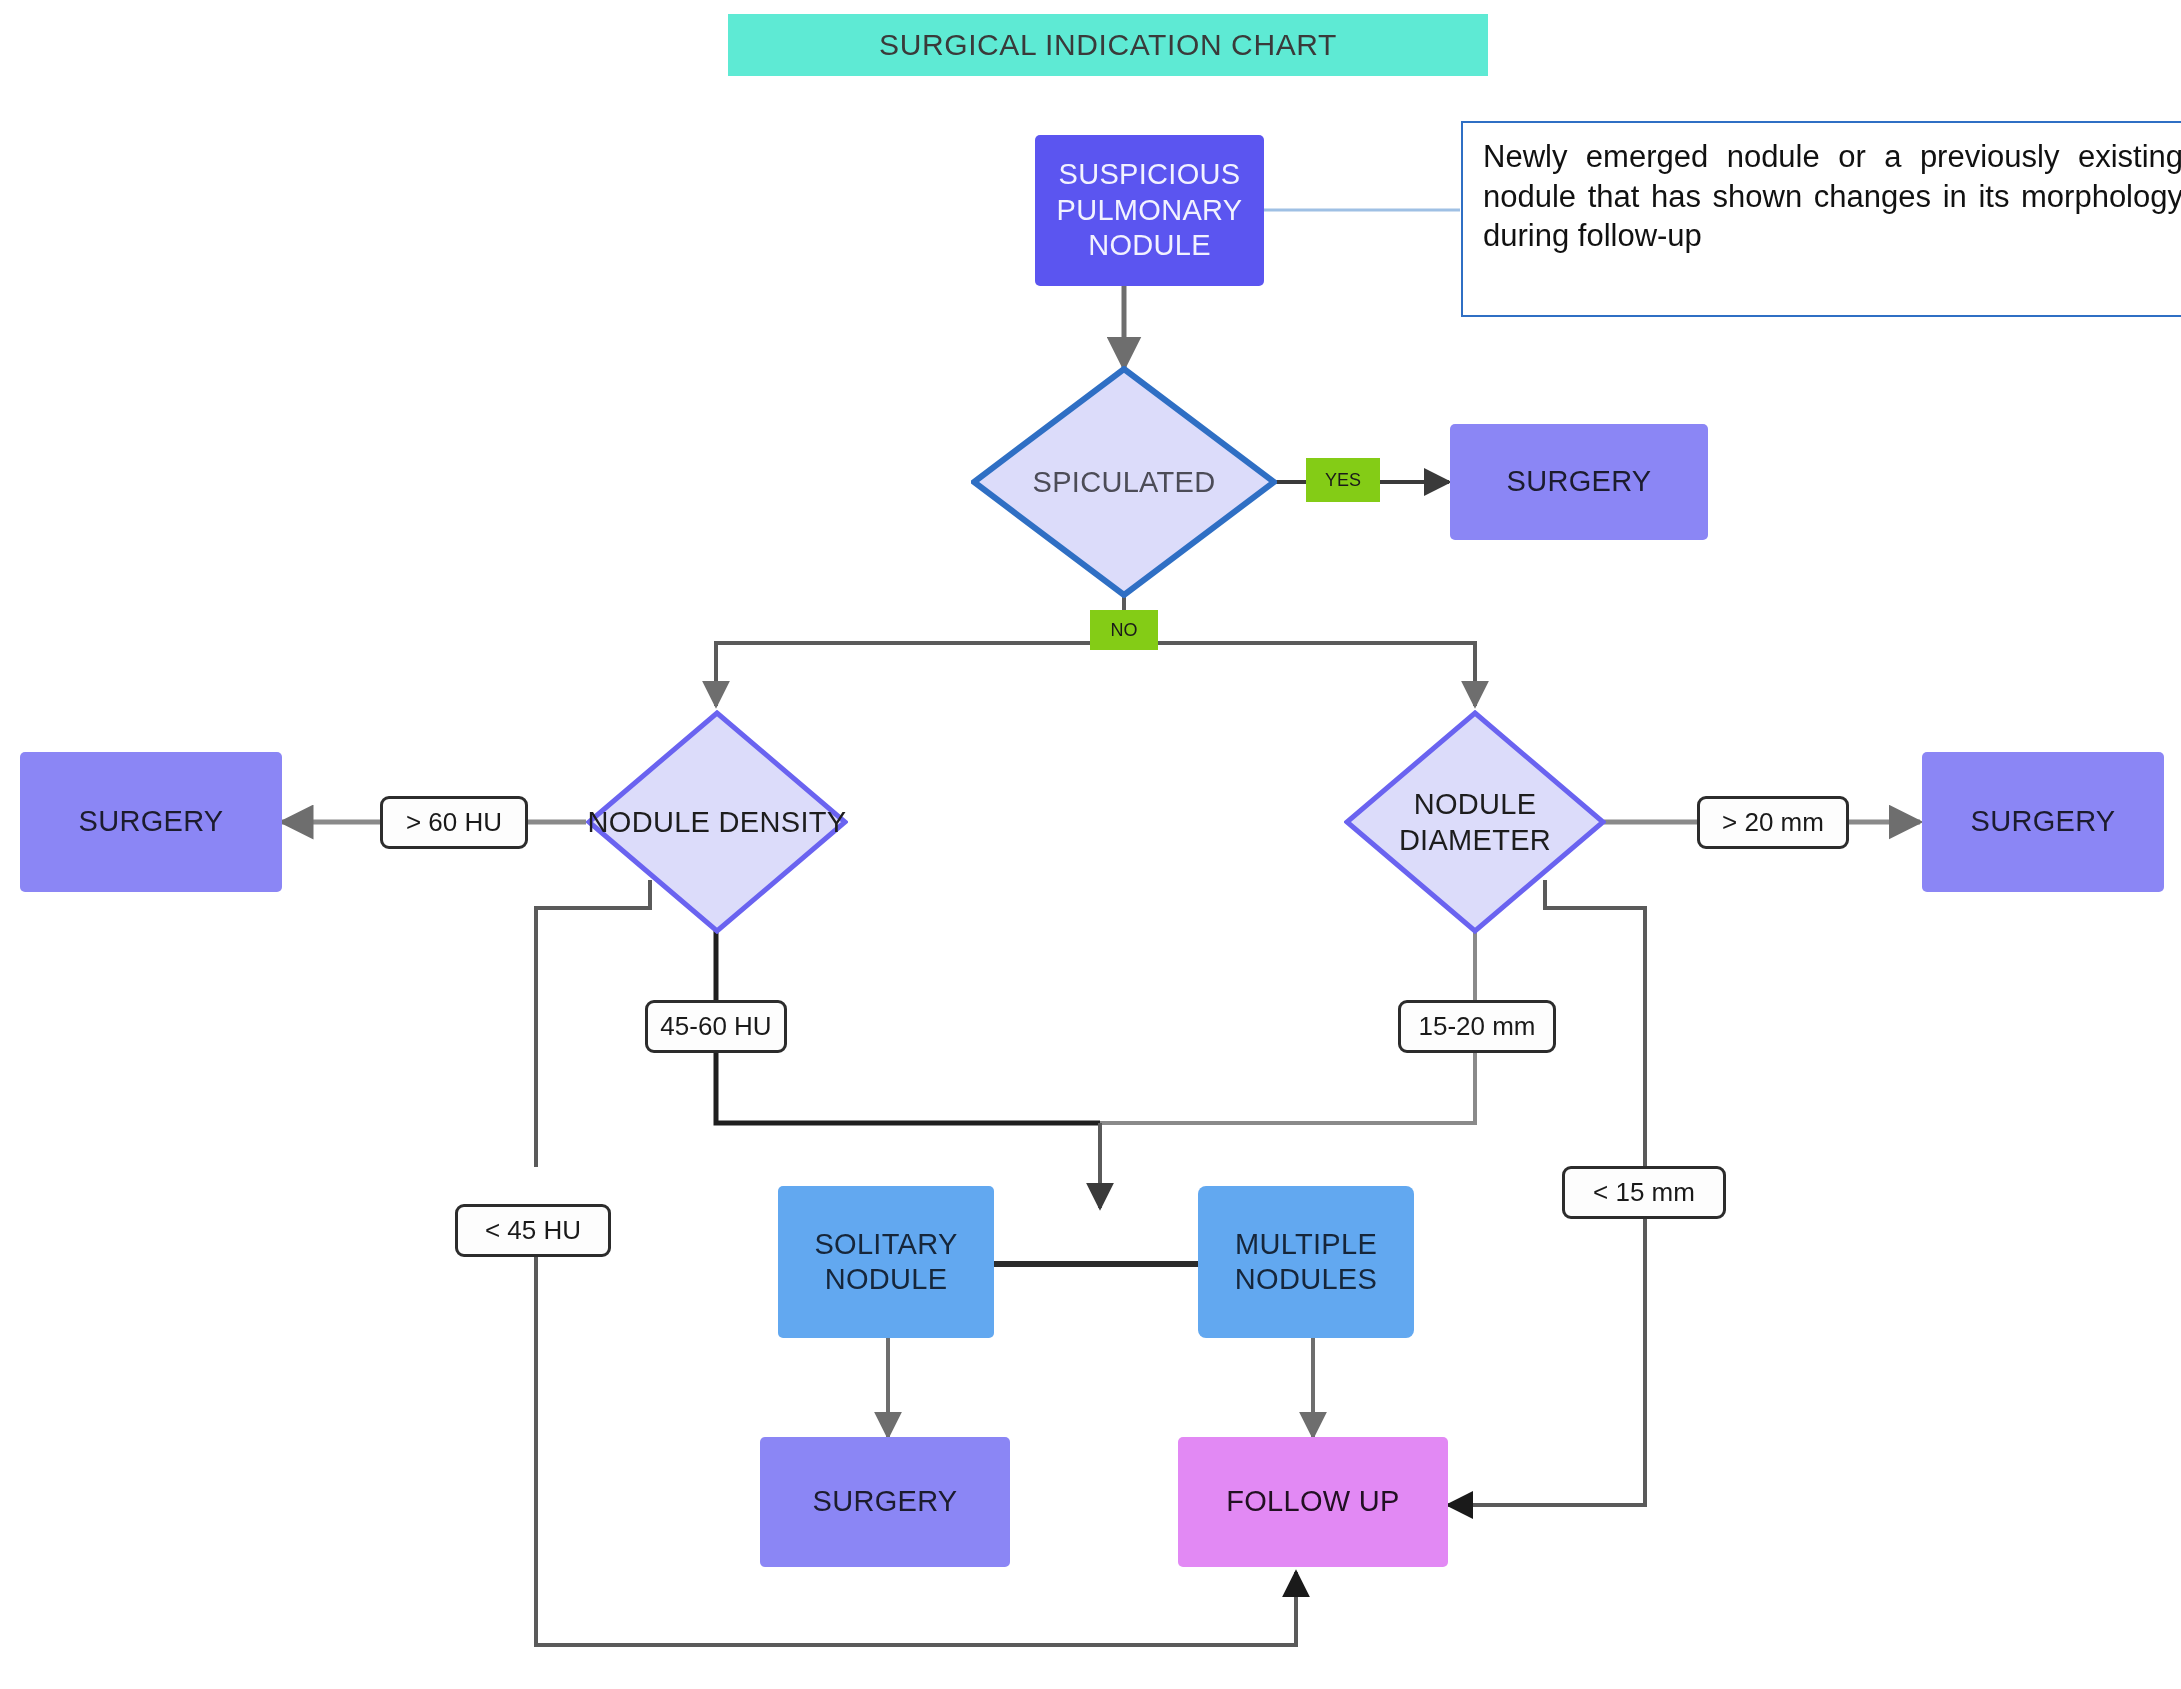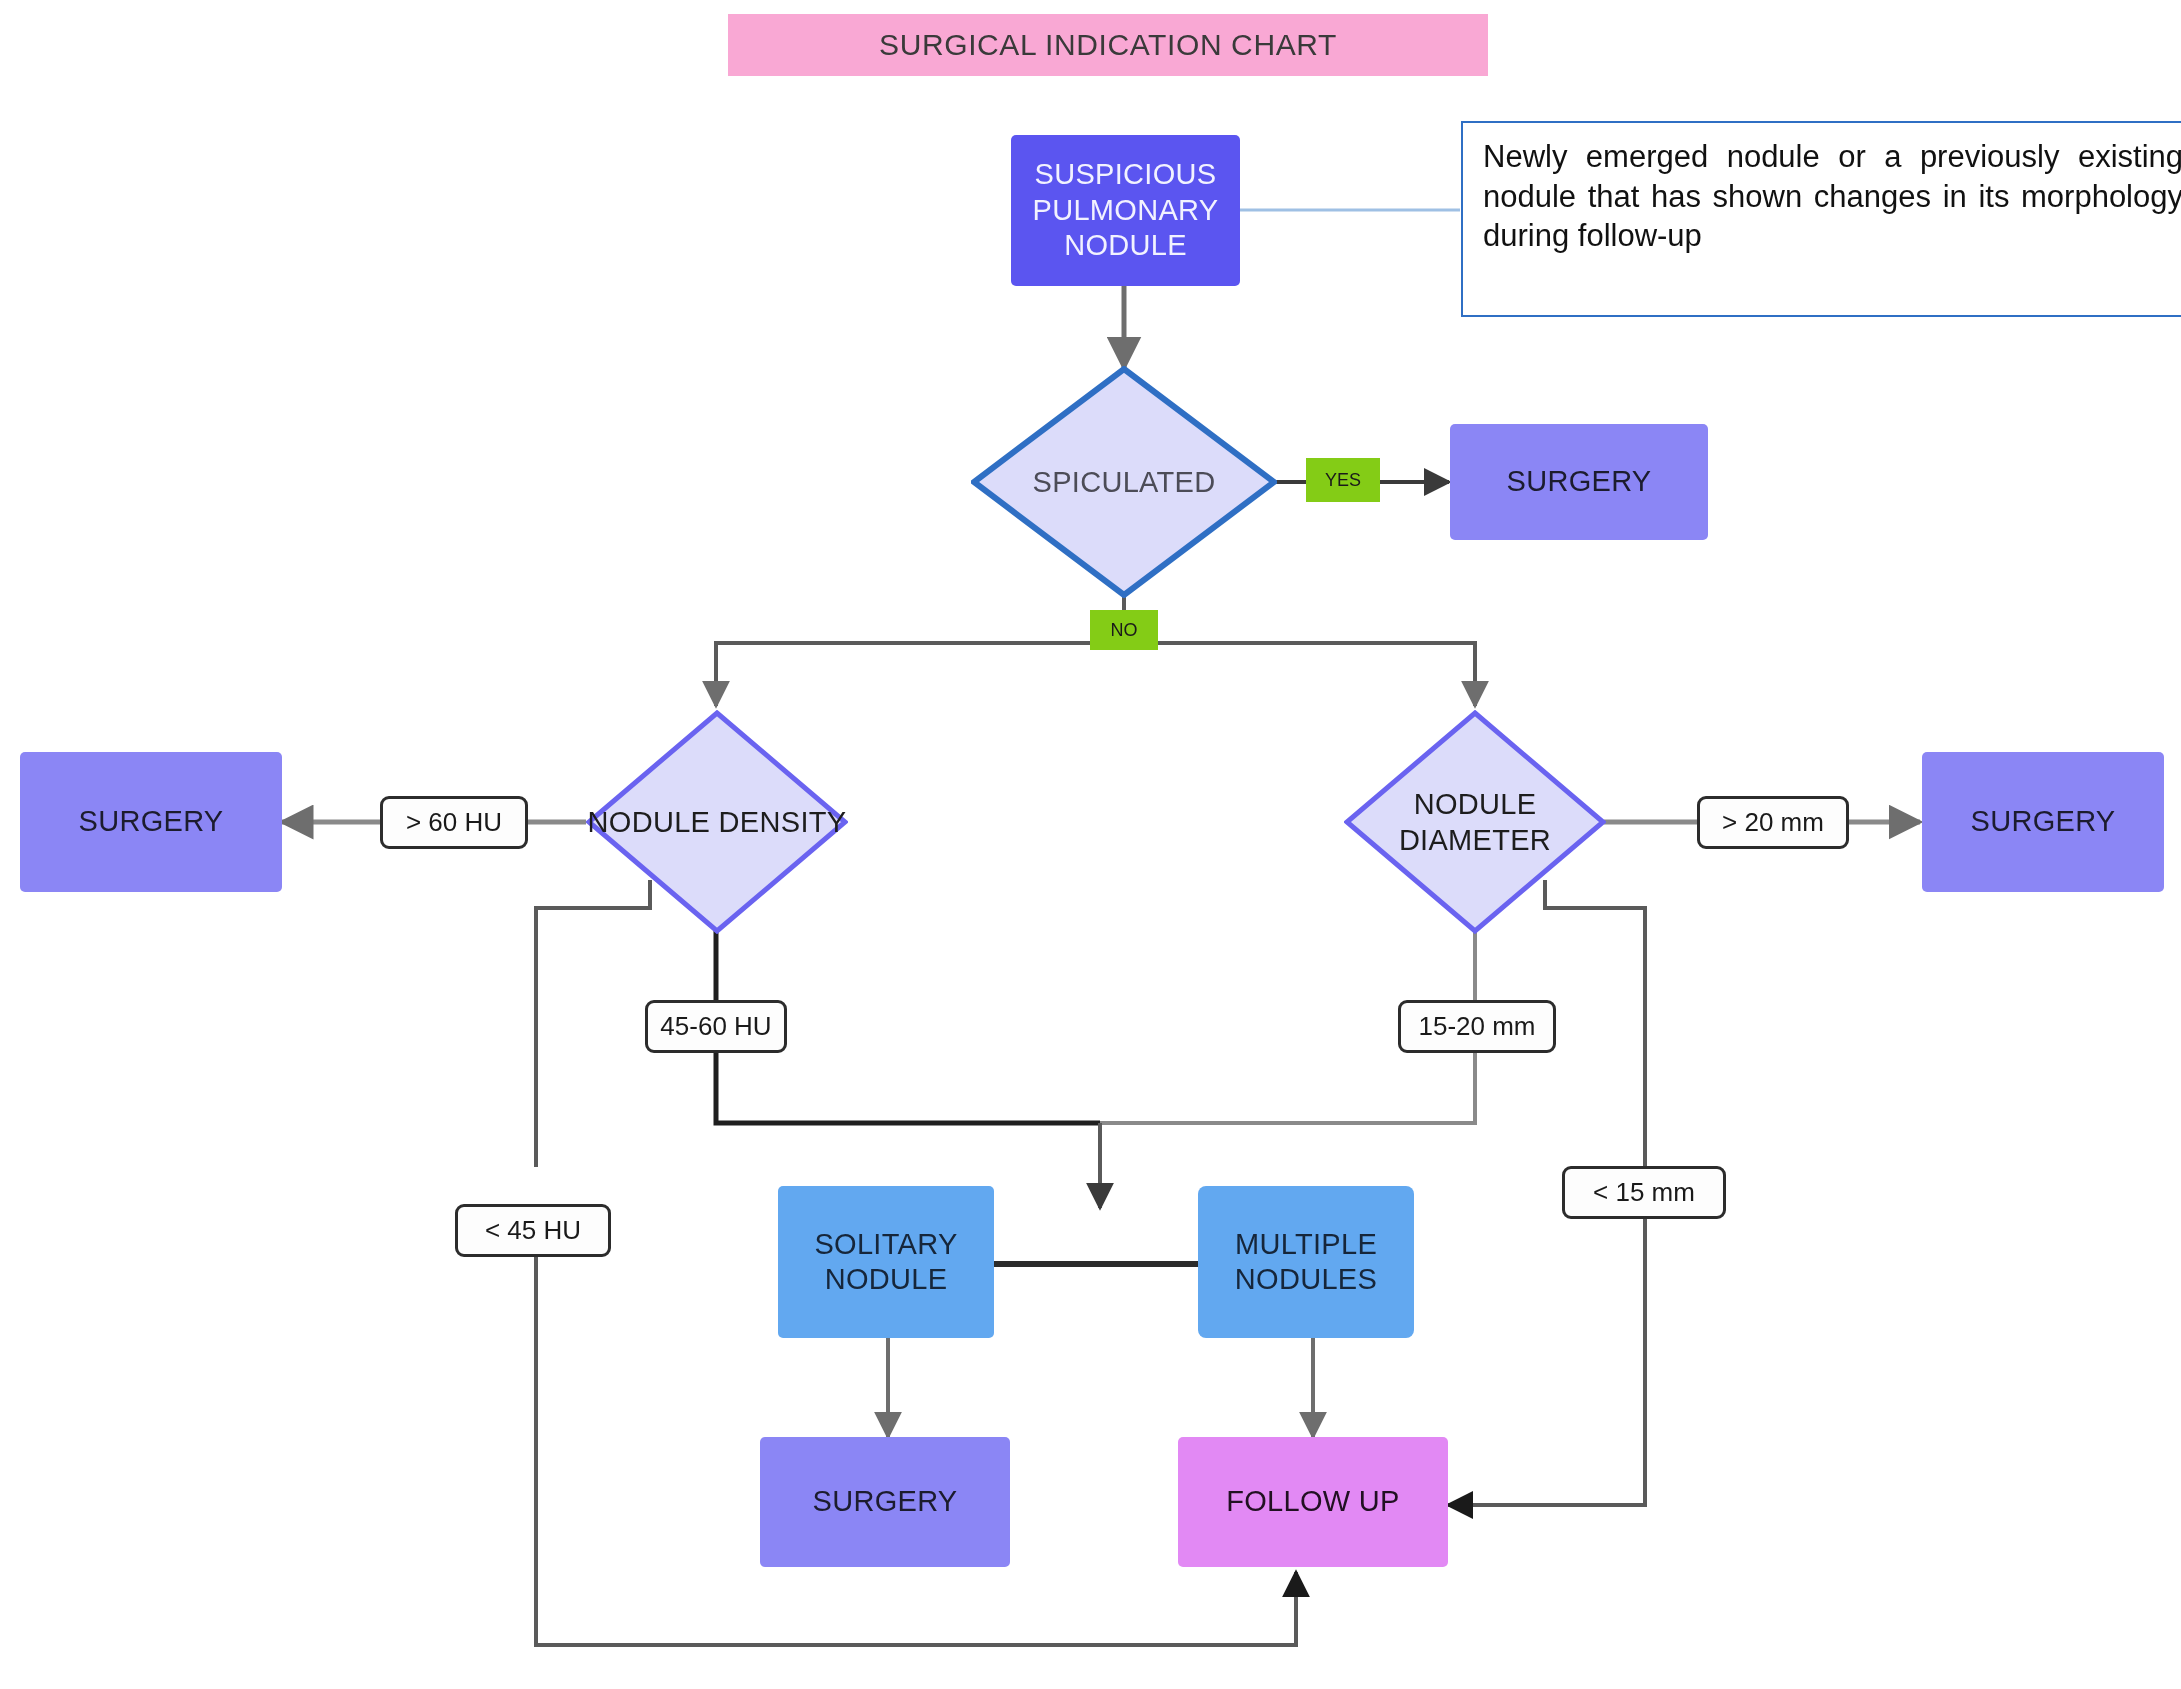--- a/index.html
+++ b/index.html
@@ -32,36 +32,37 @@
     display: flex;
     align-items: center;
     justify-content: center;
     text-align: center;
     line-height: 1.22;
     z-index: 3;
   }
 
   
   .title-banner {
-    background: #f9a8d4;
+    background: #5eead4;
     color: #3a3a3a;
     font-size: 30px;
     letter-spacing: 0.6px;
     font-weight: 400;
   }
 
   
   .box {
     border-radius: 5px;
     font-size: 29px;
     letter-spacing: 0.3px;
   }
   .box-indigo {
     background: #5b55f0;
     color: #f2f2ff;
+    margin-left: 24px;
   }
   .box-periwinkle {
     background: #8b86f5;
     color: #1c1c2e;
   }
   .box-skyblue {
     background: #62a8f0;
     color: #16263a;
   }
   .box-magenta {

